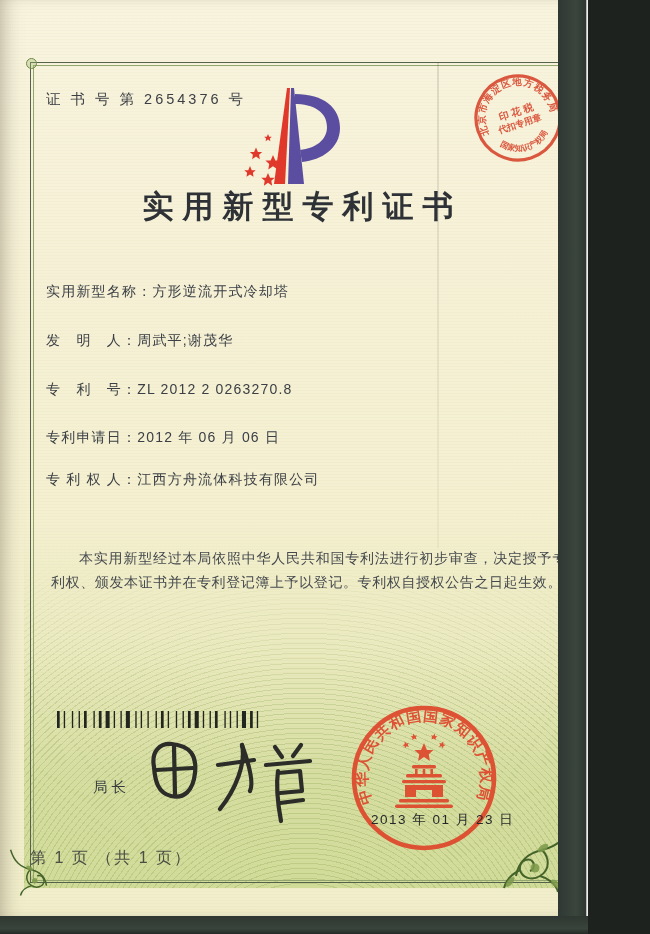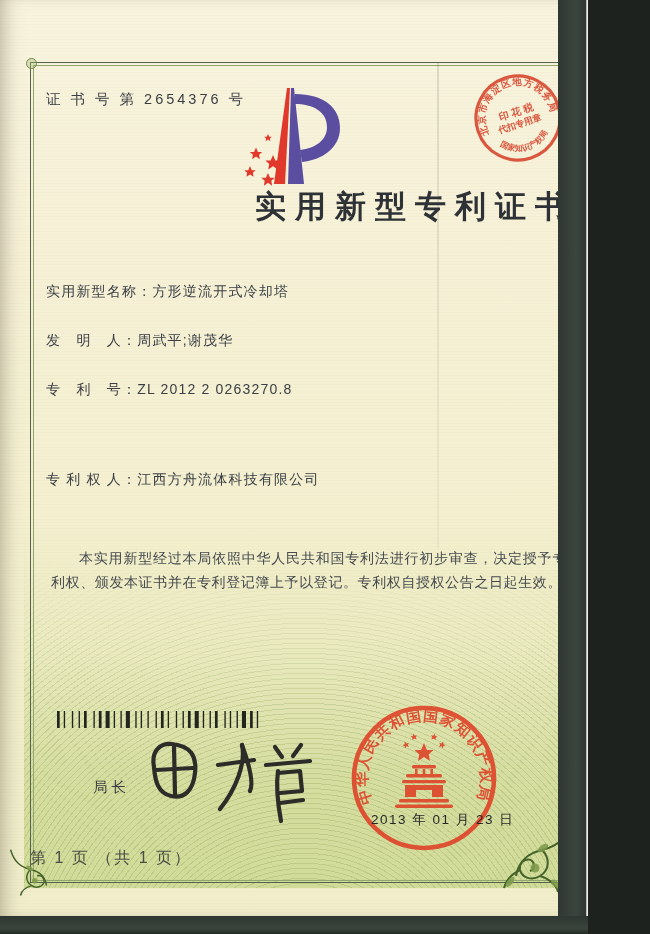--- a/index.html
+++ b/index.html
@@ -28,21 +28,21 @@
     mask-image:linear-gradient(180deg,transparent 0,black 45%);}
   
   .frame{position:absolute;left:30px;top:62px;width:545px;height:819px;
     border:1.5px solid #55624c;}
   .frame::before{content:"";position:absolute;inset:1.5px;border:1px solid #93a56e;}
   .corner-dot{position:absolute;width:9px;height:9px;border:1.5px solid #6f8a46;border-radius:50%;background:rgba(160,185,110,.35);}
   .crease{position:absolute;left:437px;top:62px;width:2px;height:486px;
     background:linear-gradient(180deg,rgba(80,80,70,.16),rgba(80,80,70,.05));}
   
   .cert-no{position:absolute;left:46px;top:90px;font-size:14.5px;letter-spacing:3px;color:#3b3f44;}
-  .title{position:absolute;left:30px;top:186px;width:545px;text-align:right;
+  .title{position:absolute;left:30px;top:186px;width:545px;text-align:center;
     font-size:31px;font-weight:700;letter-spacing:9px;color:#2e3236;}
   .field{position:absolute;left:46px;font-size:14px;color:#3c4046;letter-spacing:1.2px;white-space:nowrap;}
   .field .lbl{letter-spacing:1.2px;}
   .paras{position:absolute;left:51px;top:546px;width:516px;font-size:14px;line-height:24px;
     color:#45494d;text-align:justify;letter-spacing:.6px;}
   .paras p{margin:0;text-indent:2em;}
   .footer{position:absolute;left:30px;top:848px;width:545px;text-align:left;
     font-size:16px;letter-spacing:2px;color:#4a4e44;}
   .signer-label{position:absolute;left:93px;top:778px;font-size:14.5px;letter-spacing:4px;color:#383c40;text-align:center;}
   .sig-svg{position:absolute;left:138px;top:733px;}
@@ -104,20 +104,23 @@
   <div class="title">实用新型专利证书</div>
 
   <div class="field" style="top:332px;">
     <span class="lbl">发　明　人：</span><span>周武平;谢茂华</span>
   </div>
   <div class="field" style="top:283px;">
     <span class="lbl">实用新型名称：</span><span>方形逆流开式冷却塔</span>
   </div>
   <div class="field" style="top:381px;">
     <span class="lbl">专　利　号：</span><span>ZL 2012 2 0263270.8</span>
+  </div>
+  <div class="field" style="top:429px;">
+    <span class="lbl">专利申请日：</span><span>2012 年 06 月 06 日</span>
   </div>
   <div class="field" style="top:471px;">
     <span class="lbl">专 利 权 人：</span><span>江西方舟流体科技有限公司</span>
   </div>
 
   <div class="paras">
     <p>本实用新型经过本局依照中华人民共和国专利法进行初步审查，决定授予专利权、颁发本证书并在专利登记簿上予以登记。专利权自授权公告之日起生效。</p>
   </div>
 
   <svg class="barcode" viewBox="0 0 202 17" preserveAspectRatio="none" id="barcodeSvg">

